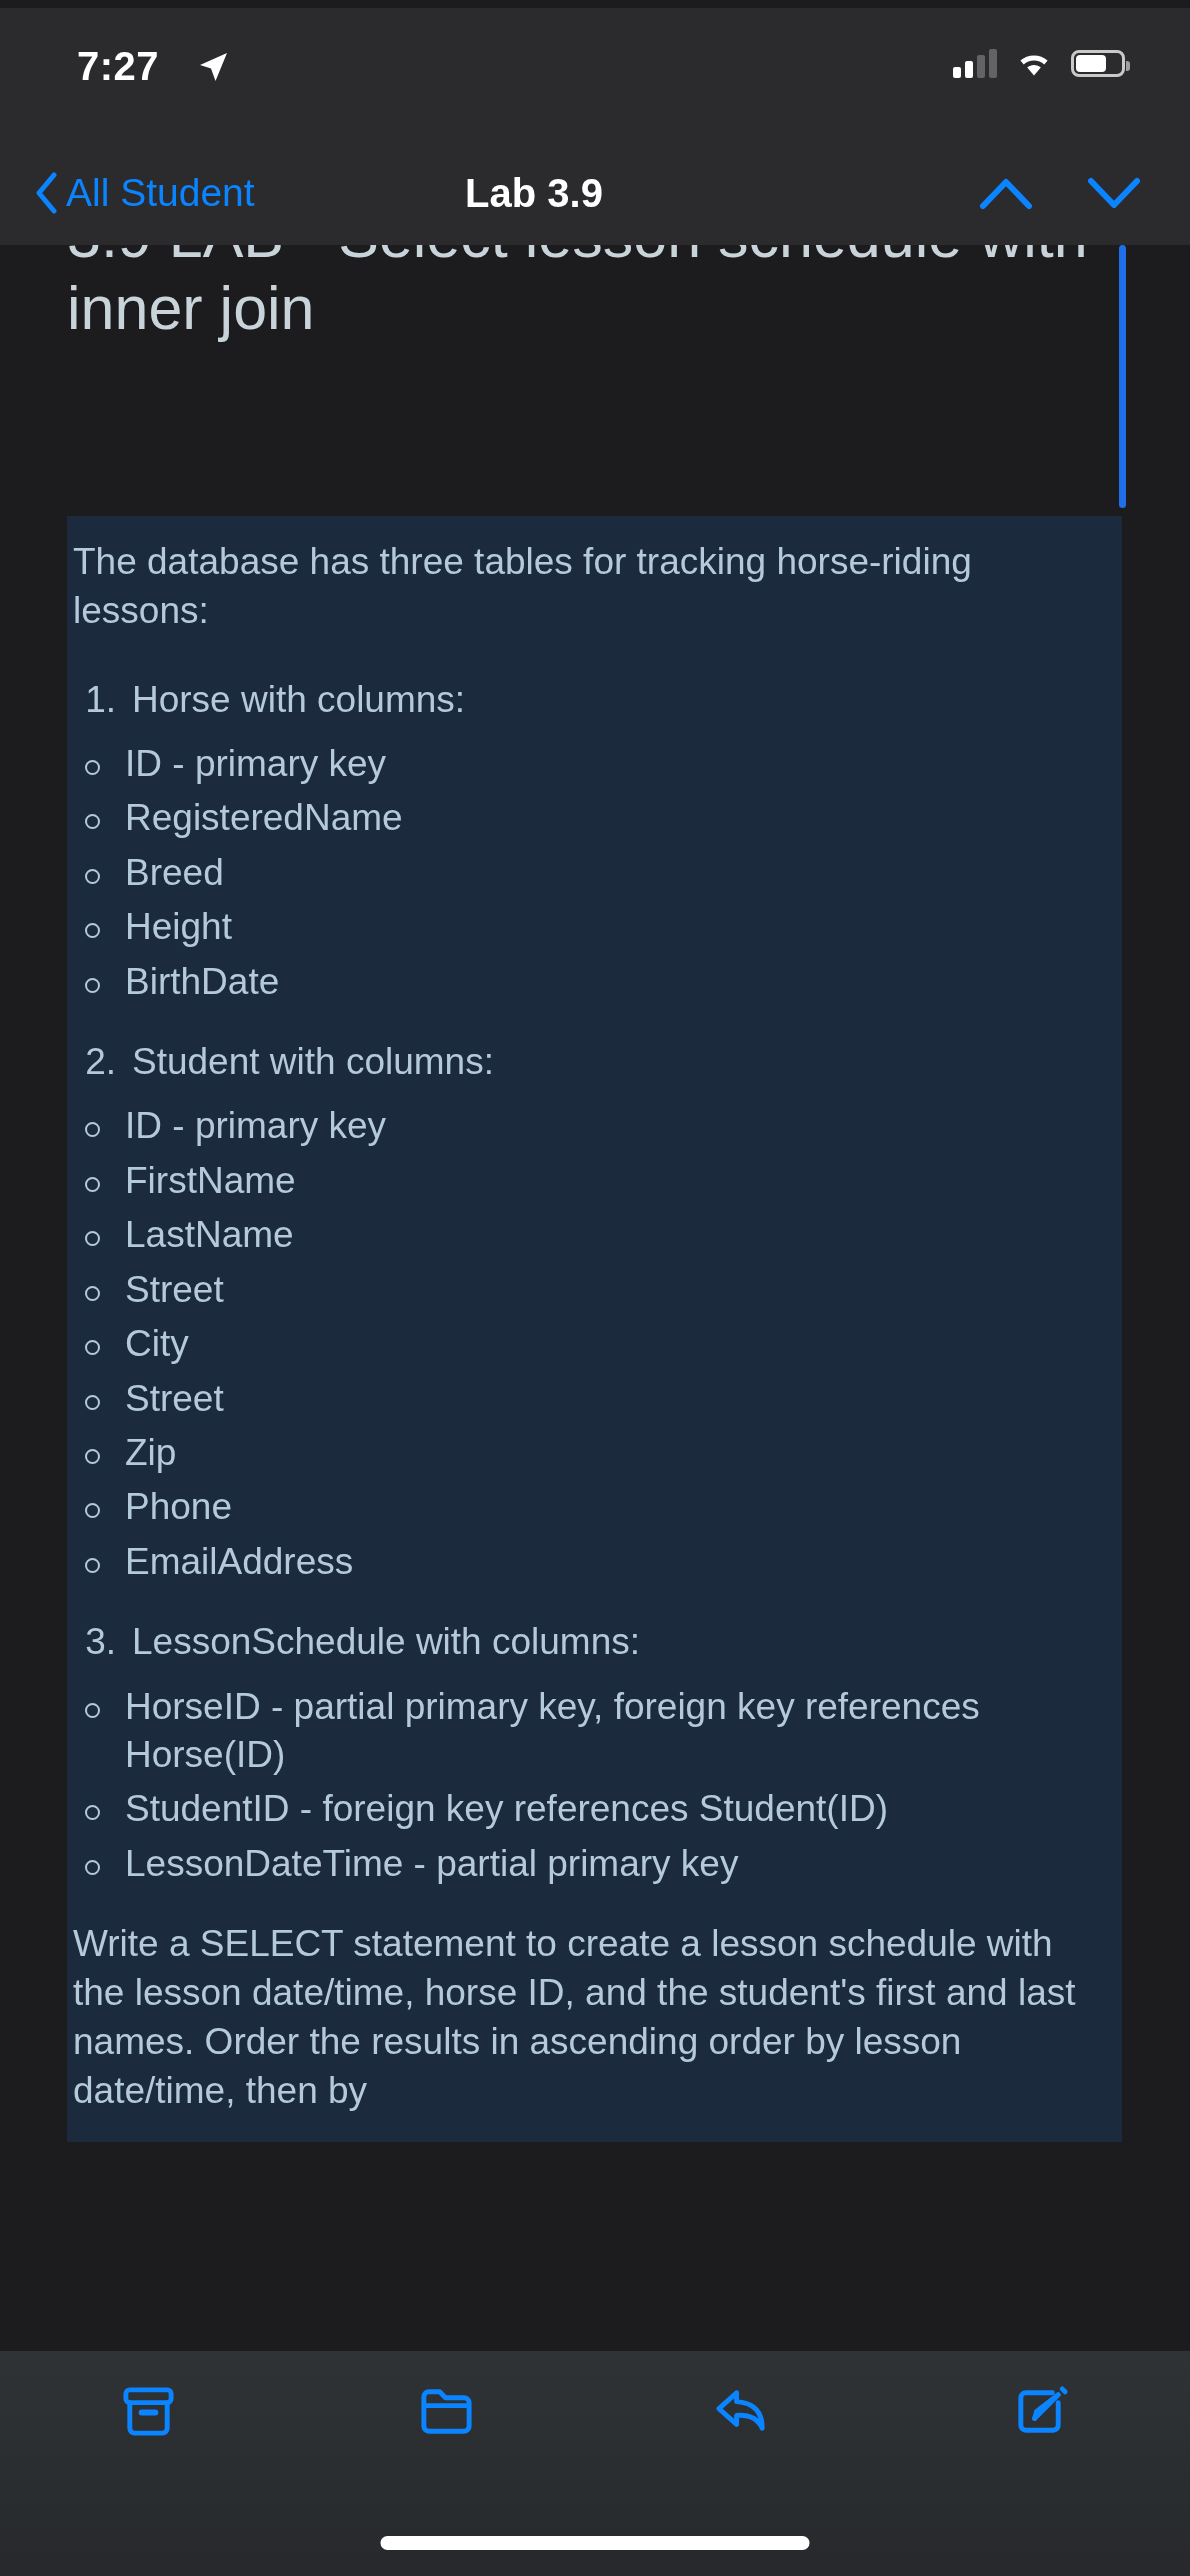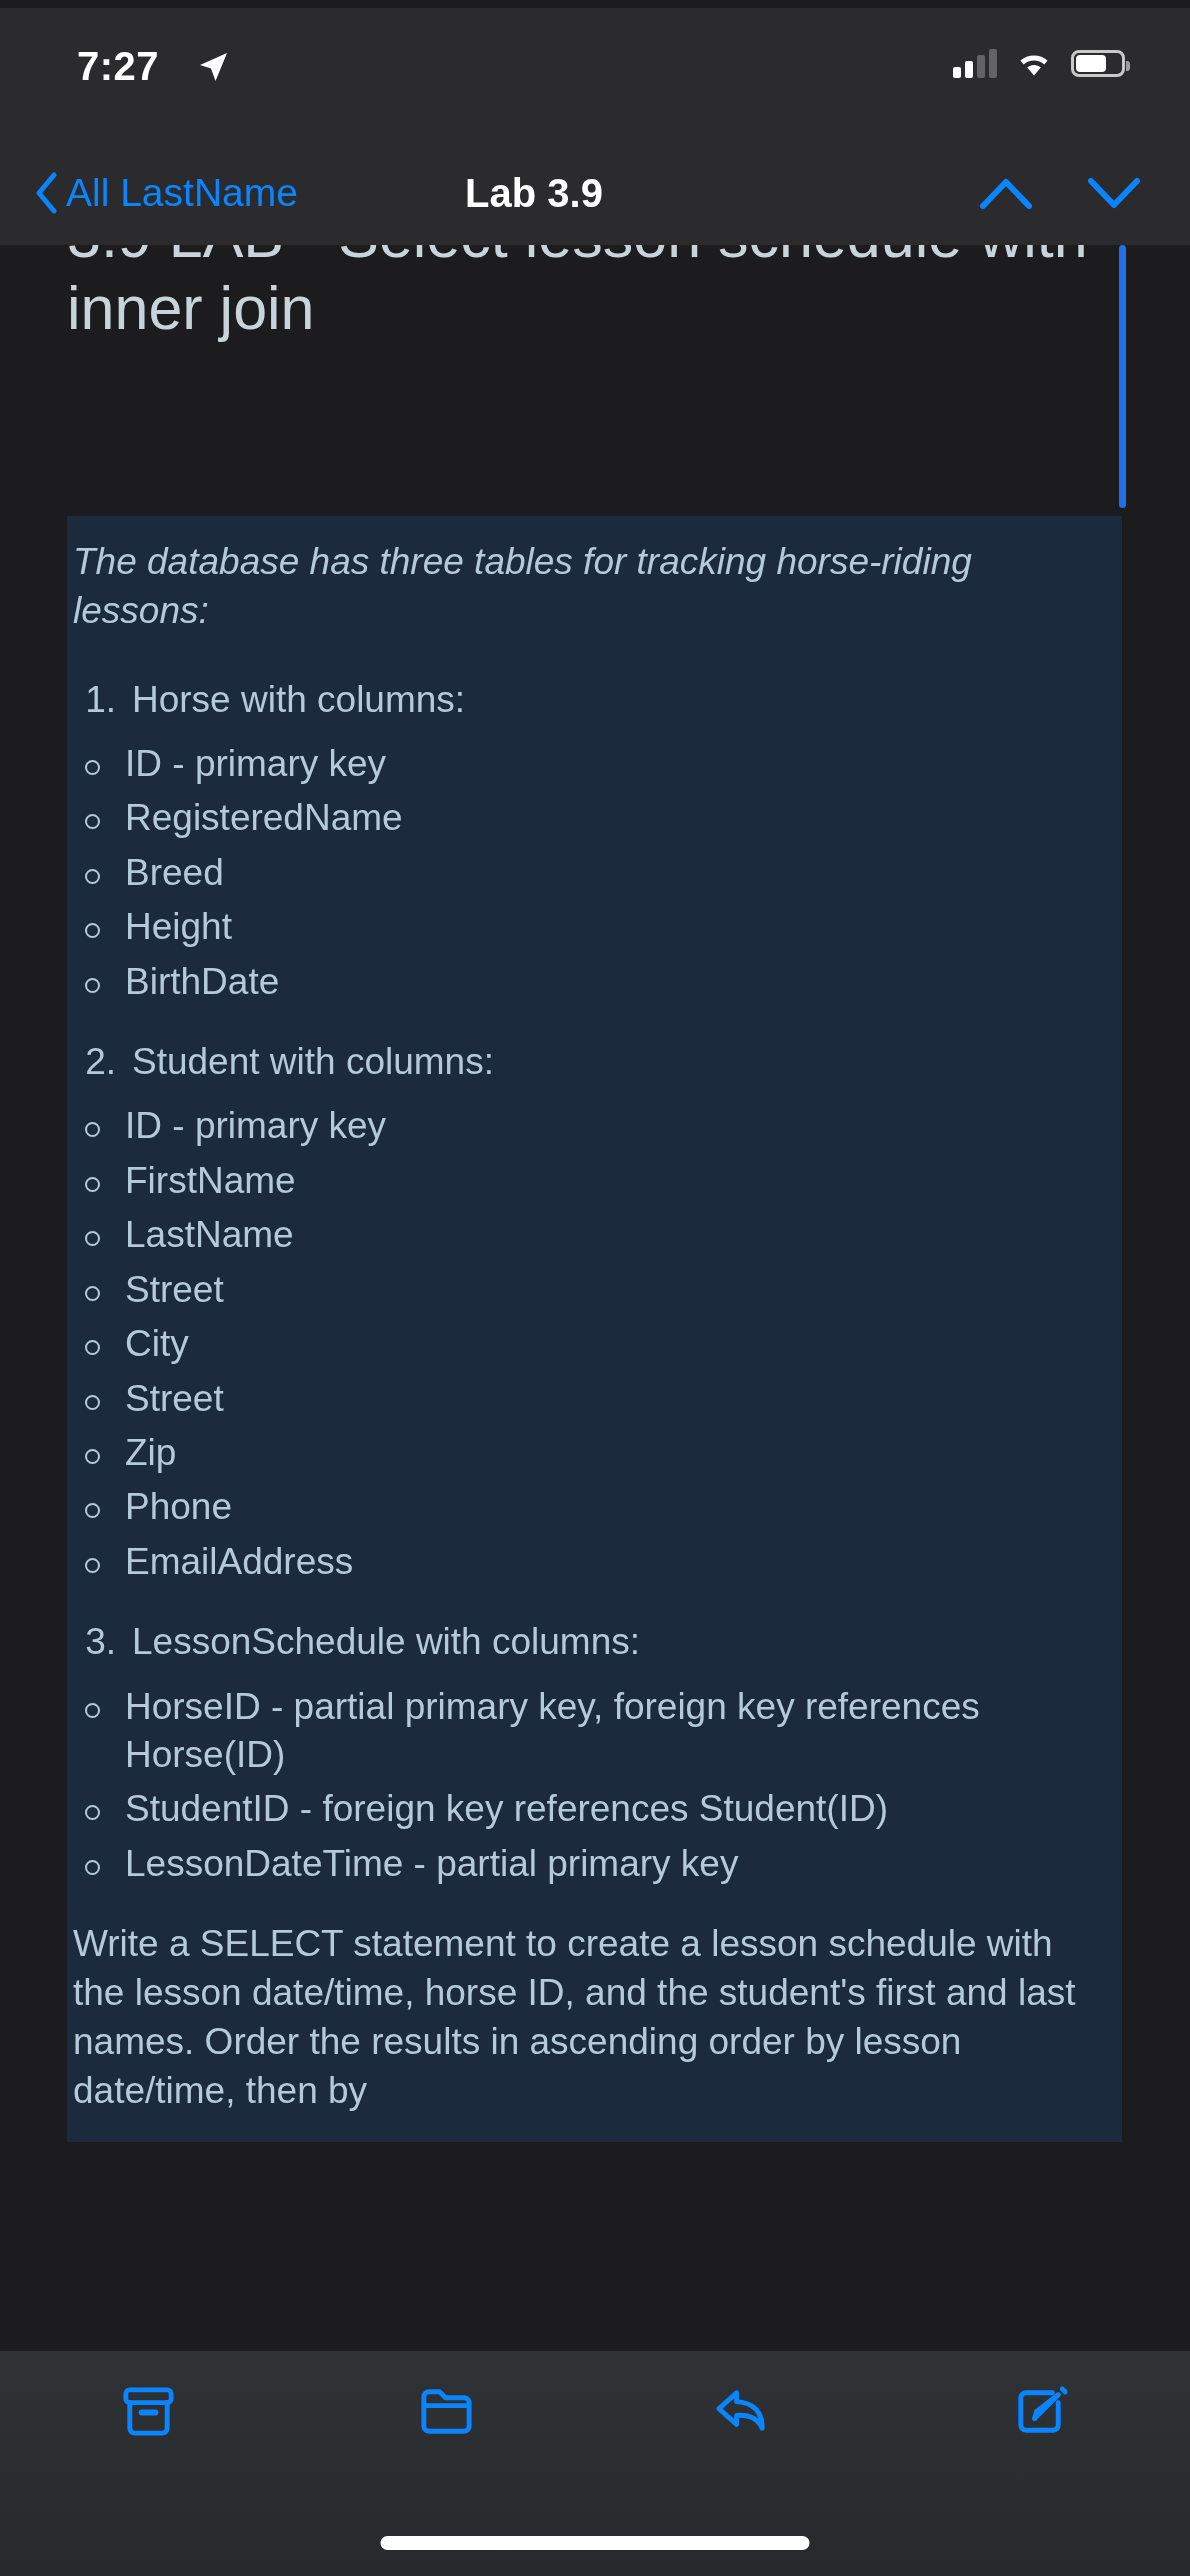--- a/index.html
+++ b/index.html
@@ -157,21 +157,21 @@
     background: #1b2b3d;
     padding: 22px 0 26px 0;
   }
 
   .para {
     font-size: 37px;
     line-height: 1.32;
     color: #b4cadb;
     padding: 0 22px 0 6px;
   }
-  .para.intro { margin-bottom: 40px; font-style: italic; }
+  .para.intro { margin-bottom: 40px; }
   .para.task  { margin-top: 32px; }
 
   ol.tables {
     list-style: none;
     margin: 0;
     padding: 0;
   }
   ol.tables > li { margin-bottom: 32px; }
   ol.tables > li:last-child { margin-bottom: 0; }
 
@@ -283,21 +283,21 @@
       </div>
     </div>
   </div>
 
   <div class="nav-bar">
 
     <div class="nav-back">
       <svg class="chev-back" viewBox="0 0 24 42">
         <path d="M20 3 L5 21 L20 39" fill="none" stroke="#0a84ff" stroke-width="5" stroke-linecap="round" stroke-linejoin="round"></path>
       </svg>
-      <span class="nav-back-label">All LastName</span>
+      <span class="nav-back-label">All Student</span>
     </div>
 
     <div class="nav-title">Lab 3.9</div>
 
     <div class="nav-arrows">
       <svg class="nav-arrow" viewBox="0 0 56 40">
         <path d="M5 33 L28 9 L51 33" fill="none" stroke="#0a84ff" stroke-width="6" stroke-linecap="round" stroke-linejoin="round"></path>
       </svg>
       <svg class="nav-arrow" viewBox="0 0 56 40">
         <path d="M5 8 L28 32 L51 8" fill="none" stroke="#0a84ff" stroke-width="6" stroke-linecap="round" stroke-linejoin="round"></path>

